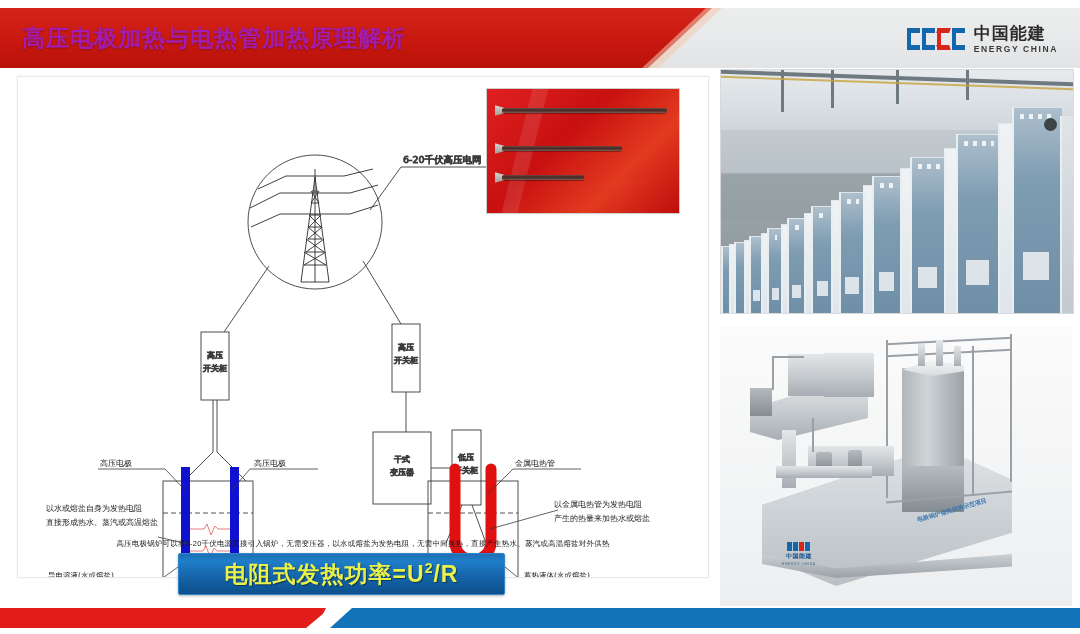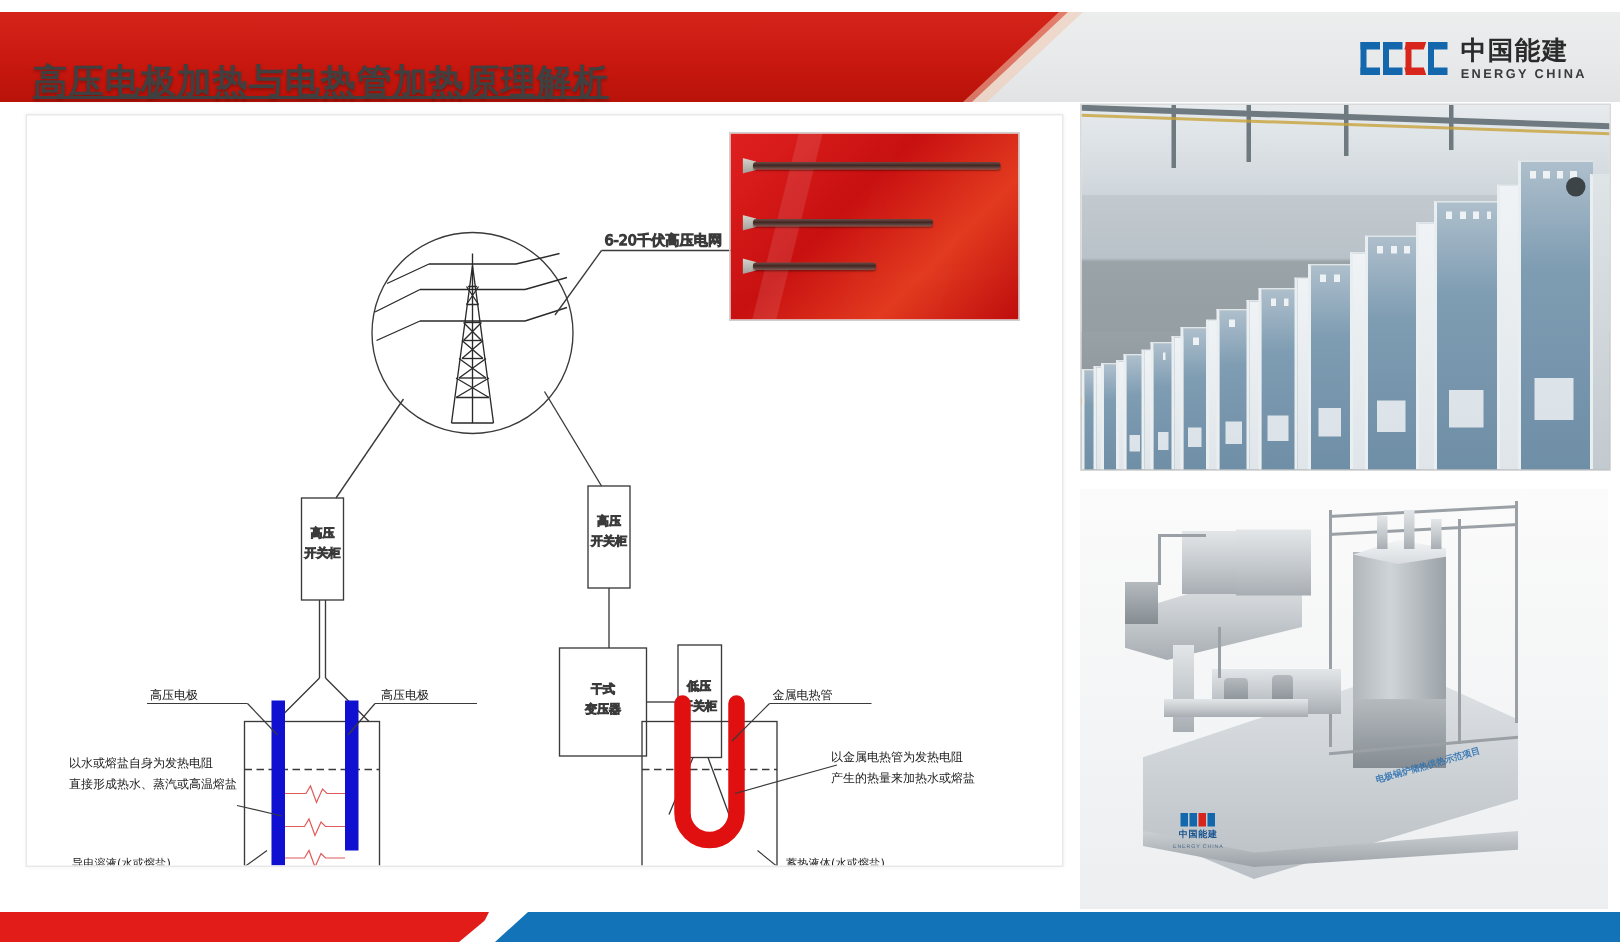--- a/index.html
+++ b/index.html
@@ -14,23 +14,23 @@
   
   .header{position:absolute;left:0;top:8px;width:1080px;height:60px;}
   .hdr-gray{position:absolute;left:0;top:0;width:1080px;height:60px;
             background:linear-gradient(180deg,#eceded 0%,#e8e9ea 55%,#e2e3e4 100%);}
   .hdr-red{position:absolute;left:0;top:0;width:712px;height:60px;
            background:linear-gradient(180deg,#d5241a 0%,#c9180f 55%,#b81209 100%);
            clip-path:polygon(0 0,712px 0,648px 60px,0 60px);}
   .hdr-red-edge{position:absolute;left:0;top:0;width:722px;height:60px;
            background:#f0c9b0;
            clip-path:polygon(706px 0,722px 0,658px 60px,642px 60px);opacity:.55;}
-  .hdr-title{position:absolute;left:22px;top:16px;height:60px;display:flex;align-items:center;
-             color:#404040;font-size:23px;font-weight:bold;letter-spacing:1px;
-             text-shadow:0 1px 2px rgba(0,0,0,.25);white-space:nowrap;text-decoration:underline;}
+  .hdr-title{position:absolute;left:22px;top:0;height:60px;display:flex;align-items:center;
+             color:#a21caf;font-size:23px;font-weight:bold;letter-spacing:1px;
+             text-shadow:0 1px 2px rgba(0,0,0,.25);white-space:nowrap;}
 
   
   .logo{position:absolute;right:22px;top:13px;height:36px;display:flex;align-items:center;gap:9px;}
   .logo-mark{display:flex;align-items:center;gap:2px;height:22px;}
   .lm{width:13px;height:22px;position:relative;}
   .lm i{position:absolute;display:block;}
   .lm .t{left:0;top:0;width:13px;height:5px;}
   .lm .b{left:0;bottom:0;width:13px;height:5px;}
   .lm .l{left:0;top:0;width:4.5px;height:22px;}
   .blue i{background:#1368ad;}
@@ -256,22 +256,26 @@
       <text class="lbl" x="497" y="389" font-size="8">金属电热管</text>
       <text class="lbl" x="536" y="430" font-size="8">以金属电热管为发热电阻</text>
       <text class="lbl" x="536" y="444" font-size="8">产生的热量来加热水或熔盐</text>
       <text class="lbl" x="506" y="501" font-size="7.5">蓄热液体(水或熔盐)</text>
 
       <text class="lbl" x="190" y="462" font-size="0"></text>
       <text class="lbl" x="190" y="474" font-size="0"></text>
     </svg>
 
 
-  </div>
-
+    <div style="position:absolute;left:0;top:462px;width:690px;text-align:center;font-size:7.5px;color:#1a1a1a;letter-spacing:.2px;">高压电极锅炉可以将6-20千伏电源直接引入锅炉，无需变压器，以水或熔盐为发热电阻，无需中间换热，直接产生热水、蒸汽或高温熔盐对外供热</div>
+  </div>
+
+  <div class="formula">
+    <span><em style="font-style:normal">电阻式发热功率=U</em><sup>2</sup><em style="font-style:normal">/R</em></span>
+  </div>
 
   <div class="photo photo-tubes">
     <div class="cloth" style="left:30px;top:0;width:16px;height:124px;"></div>
     <div class="cloth" style="left:88px;top:0;width:10px;height:124px;opacity:.07;"></div>
     <div class="cloth" style="left:140px;top:0;width:14px;height:124px;opacity:.08;"></div>
     <div class="cloth" style="left:0;top:92px;width:192px;height:9px;transform:skewY(-3deg);opacity:.08;"></div>
 
     <div class="tube-cap" style="left:8px;top:15px;"></div>
     <div class="tube" style="left:15px;top:19px;width:165px;"></div>
 

